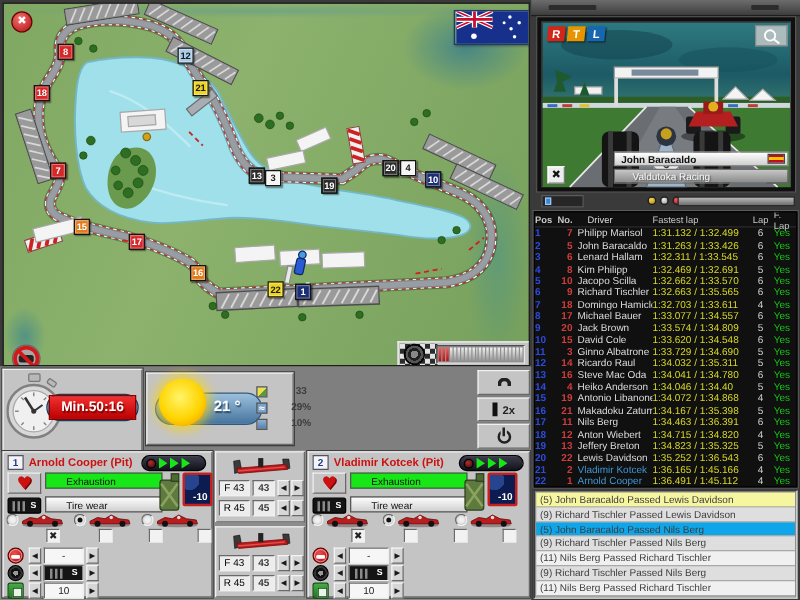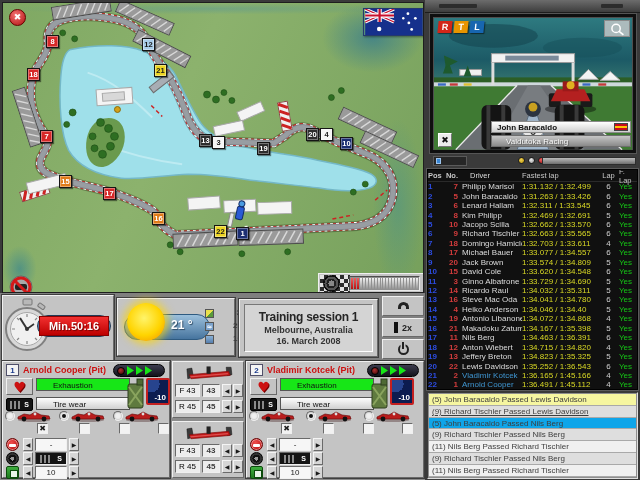--- a/index.html
+++ b/index.html
@@ -608,21 +608,21 @@
           <span class="c-name">Arnold Cooper</span>
           <span class="c-time">1:36.491 / 1:45.112</span>
           <span class="c-lap">4</span>
           <span class="c-flap">Yes</span>
         </div>
       </div>
   </div>
 
   <div id="messages">
       <div class="msg" style="background: rgb(246, 246, 160);">(5) John Baracaldo Passed Lewis Davidson</div>
-      <div class="msg" style="background: rgb(222, 222, 222); text-decoration: underline;">(9) Richard Tischler Passed Lewis Davidson</div>
+      <div class="msg" style="background: rgb(222, 222, 222);">(9) Richard Tischler Passed Lewis Davidson</div>
       <div class="msg" style="background: #0ea5e9;">(5) John Baracaldo Passed Nils Berg</div>
       <div class="msg" style="background: rgb(222, 222, 222);">(9) Richard Tischler Passed Nils Berg</div>
       <div class="msg" style="background: rgb(240, 240, 240);">(11) Nils Berg Passed Richard Tischler</div>
       <div class="msg" style="background: rgb(222, 222, 222);">(9) Richard Tischler Passed Nils Berg</div>
       <div class="msg" style="background: rgb(240, 240, 240);">(11) Nils Berg Passed Richard Tischler</div>
     </div>
 
   <div id="strip1"></div>
   <div id="strip2"></div>
 
@@ -656,27 +656,20 @@
           <span class="wicon humidity-icon">≈</span>
           <span class="wval">29%</span>
         </div>
         <div class="wstat">
           <span class="wicon rain-icon"></span>
           <span class="wval">10%</span>
         </div>
       </div>
   </div>
 
-  <div id="session-panel" class="panel raised">
-    <div id="session-inner">
-      <div class="sess-title">Training session 1</div>
-      <div class="sess-sub">Melbourne, Australia</div>
-      <div class="sess-sub">16. March 2008</div>
-    </div>
-  </div>
 
   <div id="speed-panel">
     <div class="spd-btn raised">
         <span class="hp"></span>
       </div>
     <div class="spd-btn raised">
         <span class="notch"></span>
         <span>2x</span>
       </div>
     <div class="spd-btn raised">

